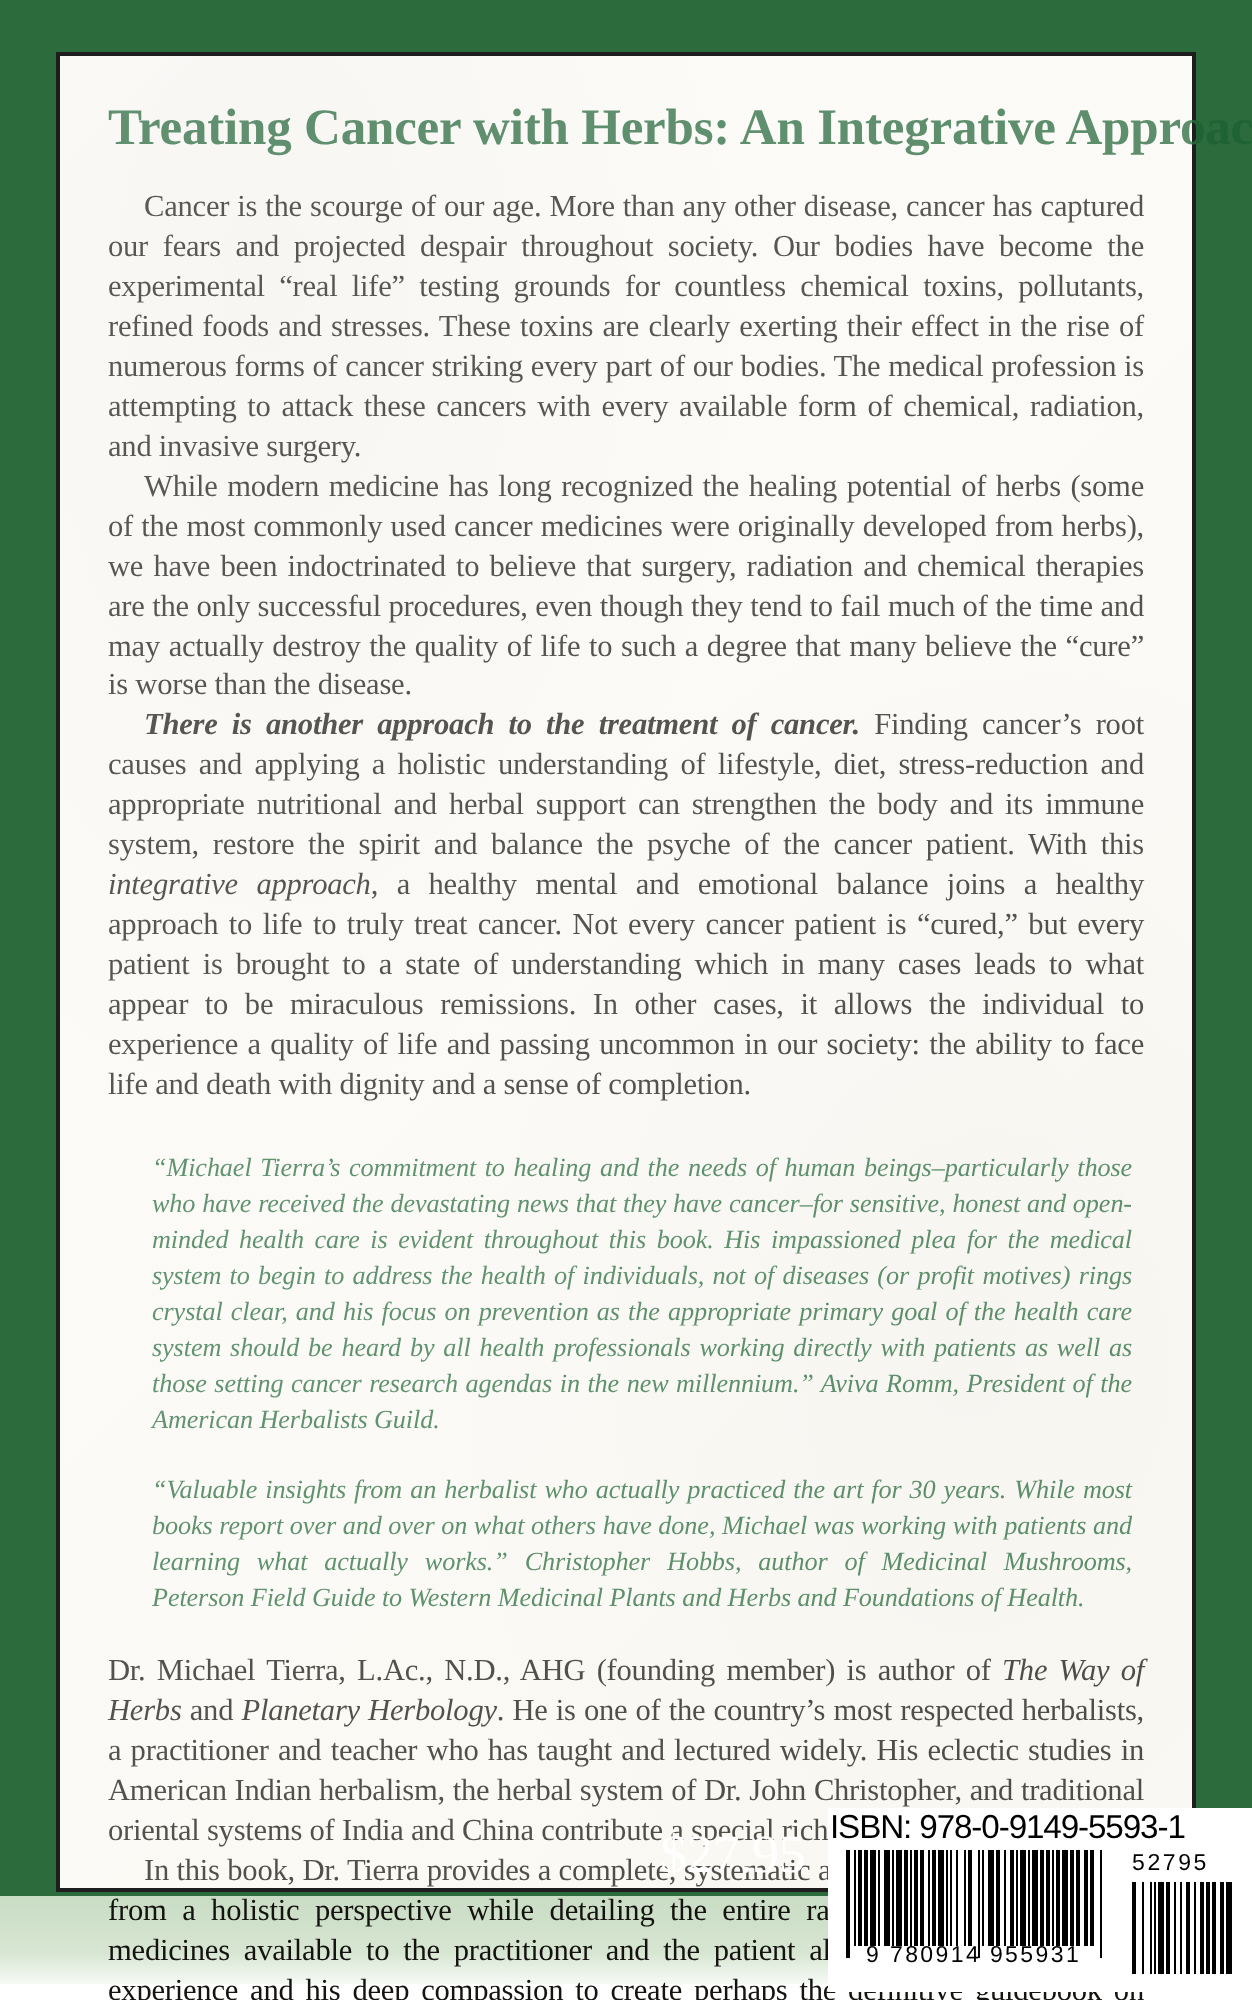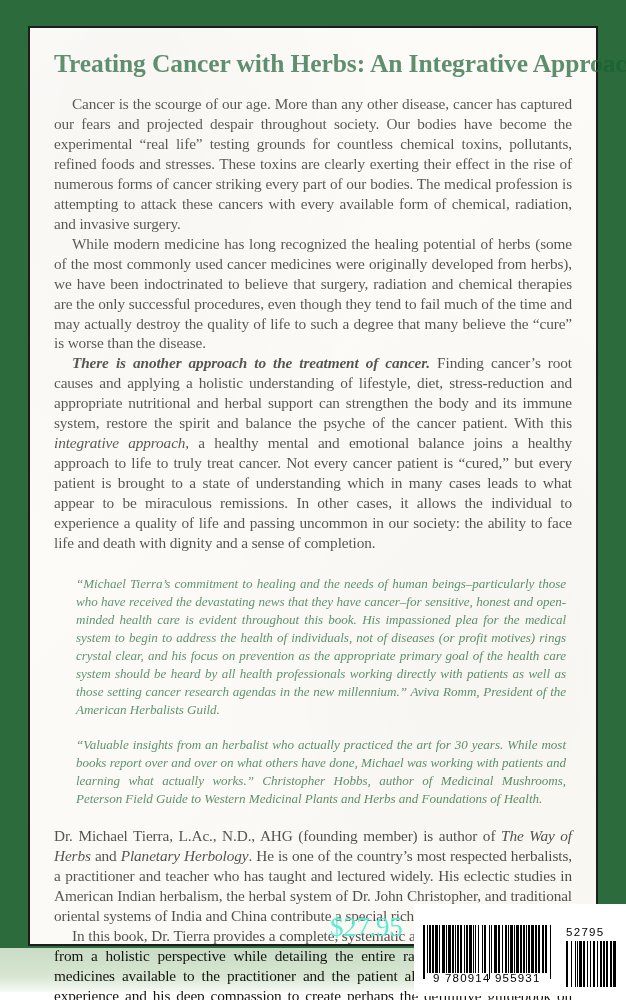--- a/index.html
+++ b/index.html
@@ -108,21 +108,21 @@
   .sp-18 { height: 18px; }
   .sp-22 { height: 22px; }
 
   
   #price {
     position: absolute;
     left: 330px;
     top: 912px;
     font-family: "Liberation Serif", serif;
     font-size: 27px;
-    color: #5eead4;
+    color: #ffffff;
     letter-spacing: -0.3px;
   }
 
   
   #barcode-card {
     position: absolute;
     left: 414px;
     top: 904px;
     width: 212px;
     height: 92px;
@@ -213,20 +213,21 @@
 
     <p class="body noindent"><span>Dr. Michael Tierra, L.Ac., N.D., AHG (founding member) is author of </span><em>The Way of Herbs</em><span> and </span><em>Planetary Herbology</em><span>.  He is one of the country’s most respected herbalists, a practitioner and teacher who has taught and lectured widely. His eclectic studies in American Indian herbalism, the herbal system of Dr. John Christopher, and traditional oriental systems of India and China contribute a special richness to his writing.</span></p>
 
     <p class="body">In this book, Dr. Tierra provides a complete, systematic approach to treating cancer from a holistic perspective while detailing the entire range of herbs and herbal medicines available to the practitioner and the patient alike. He adds his clinical experience and his deep compassion to create perhaps the definitive guidebook on cancer treatment for today’s world.</p>
 
   </div>
 
   <div id="price">$27.95</div>
 
   <div id="barcode-card">
+    <div id="isbn-text">ISBN: 978-0-9149-5593-1</div>
     <div id="ean-main">
         <div class="bar" style="left: 0px; width: 1.8px; height: 112%;"></div>
         <div class="bar" style="left: 4px; width: 1.2px;"></div>
         <div class="bar" style="left: 6.4px; width: 1.8px;"></div>
         <div class="bar" style="left: 9.4px; width: 1.8px;"></div>
         <div class="bar" style="left: 12.4px; width: 2.4px;"></div>
         <div class="bar" style="left: 16px; width: 1.2px;"></div>
         <div class="bar" style="left: 19.4px; width: 2.4px;"></div>
         <div class="bar" style="left: 23px; width: 1.2px;"></div>
         <div class="bar" style="left: 25.4px; width: 2.4px;"></div>

